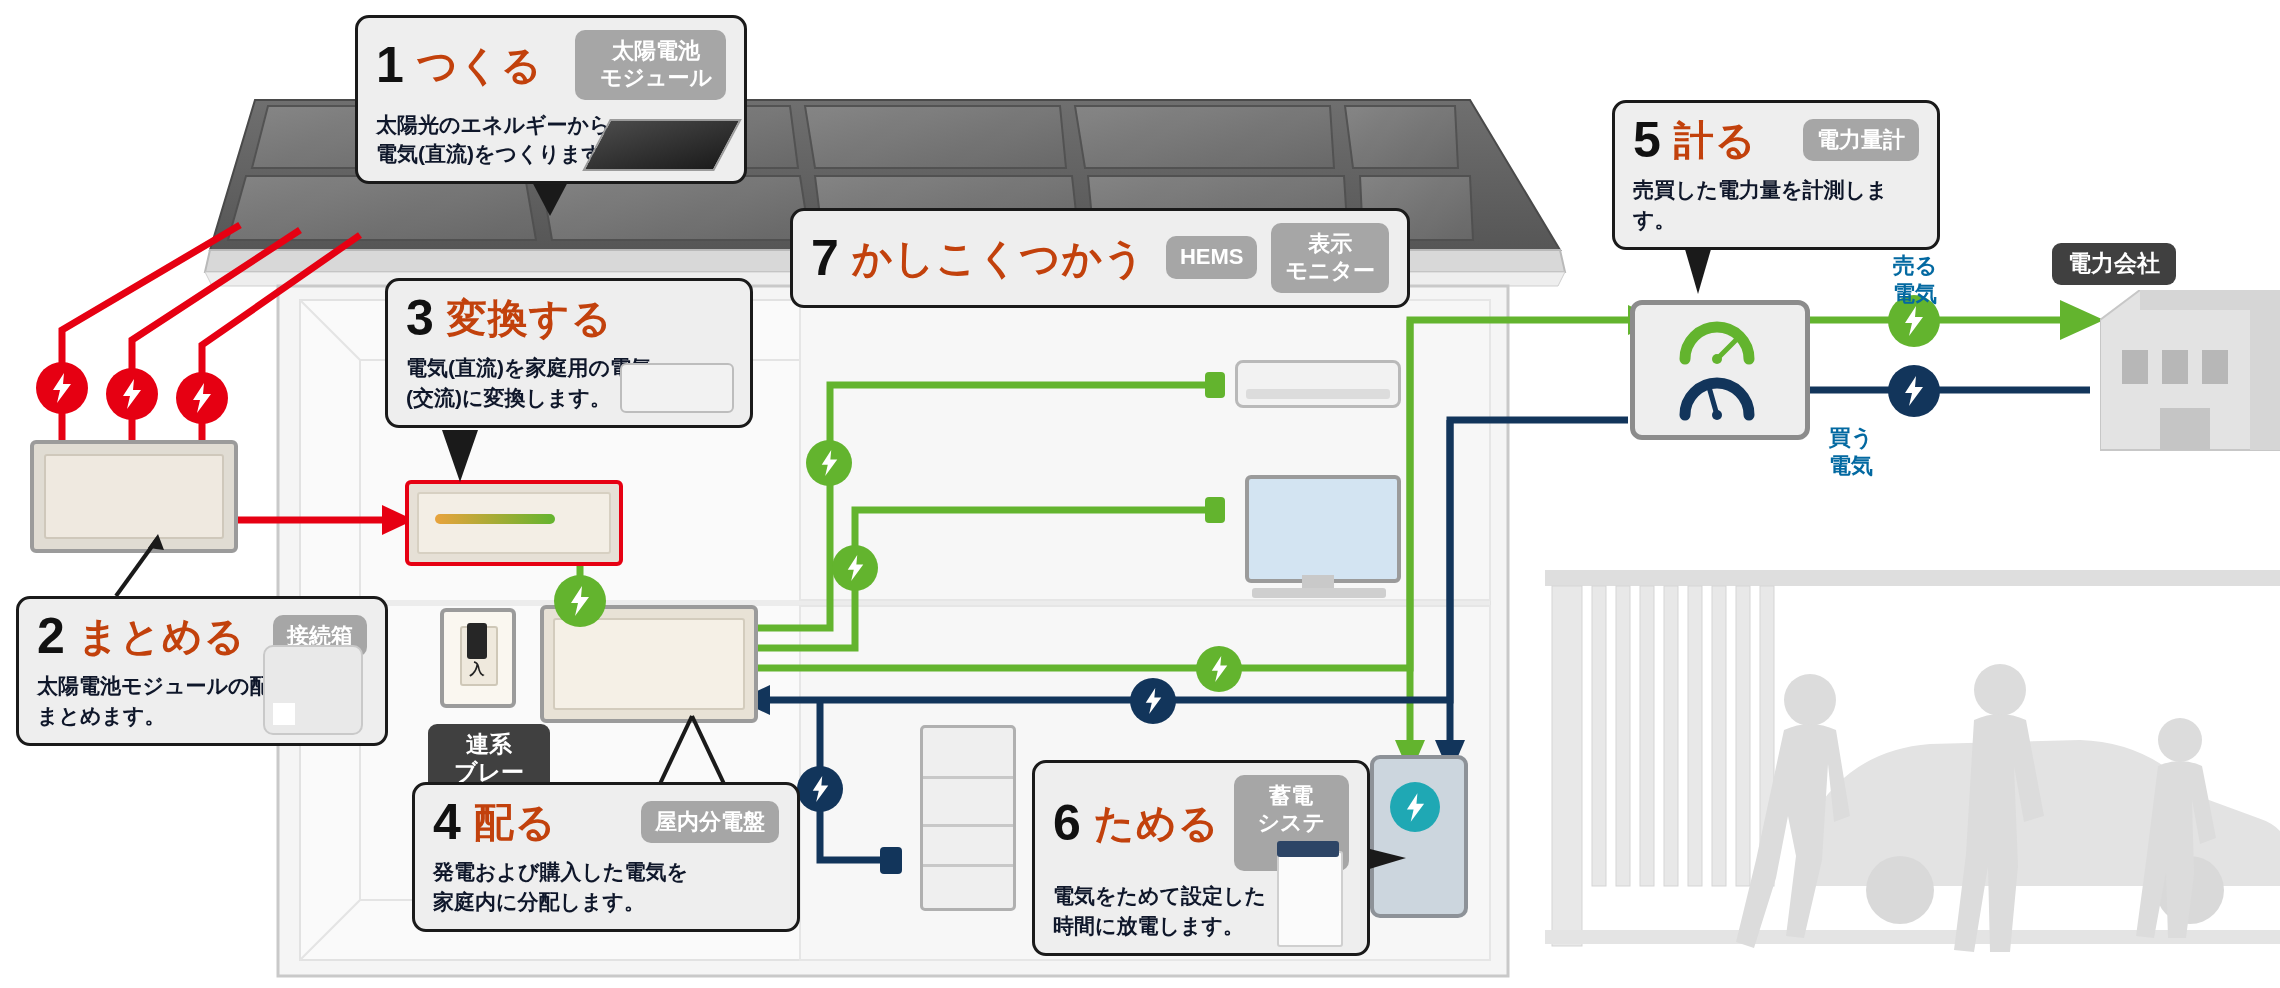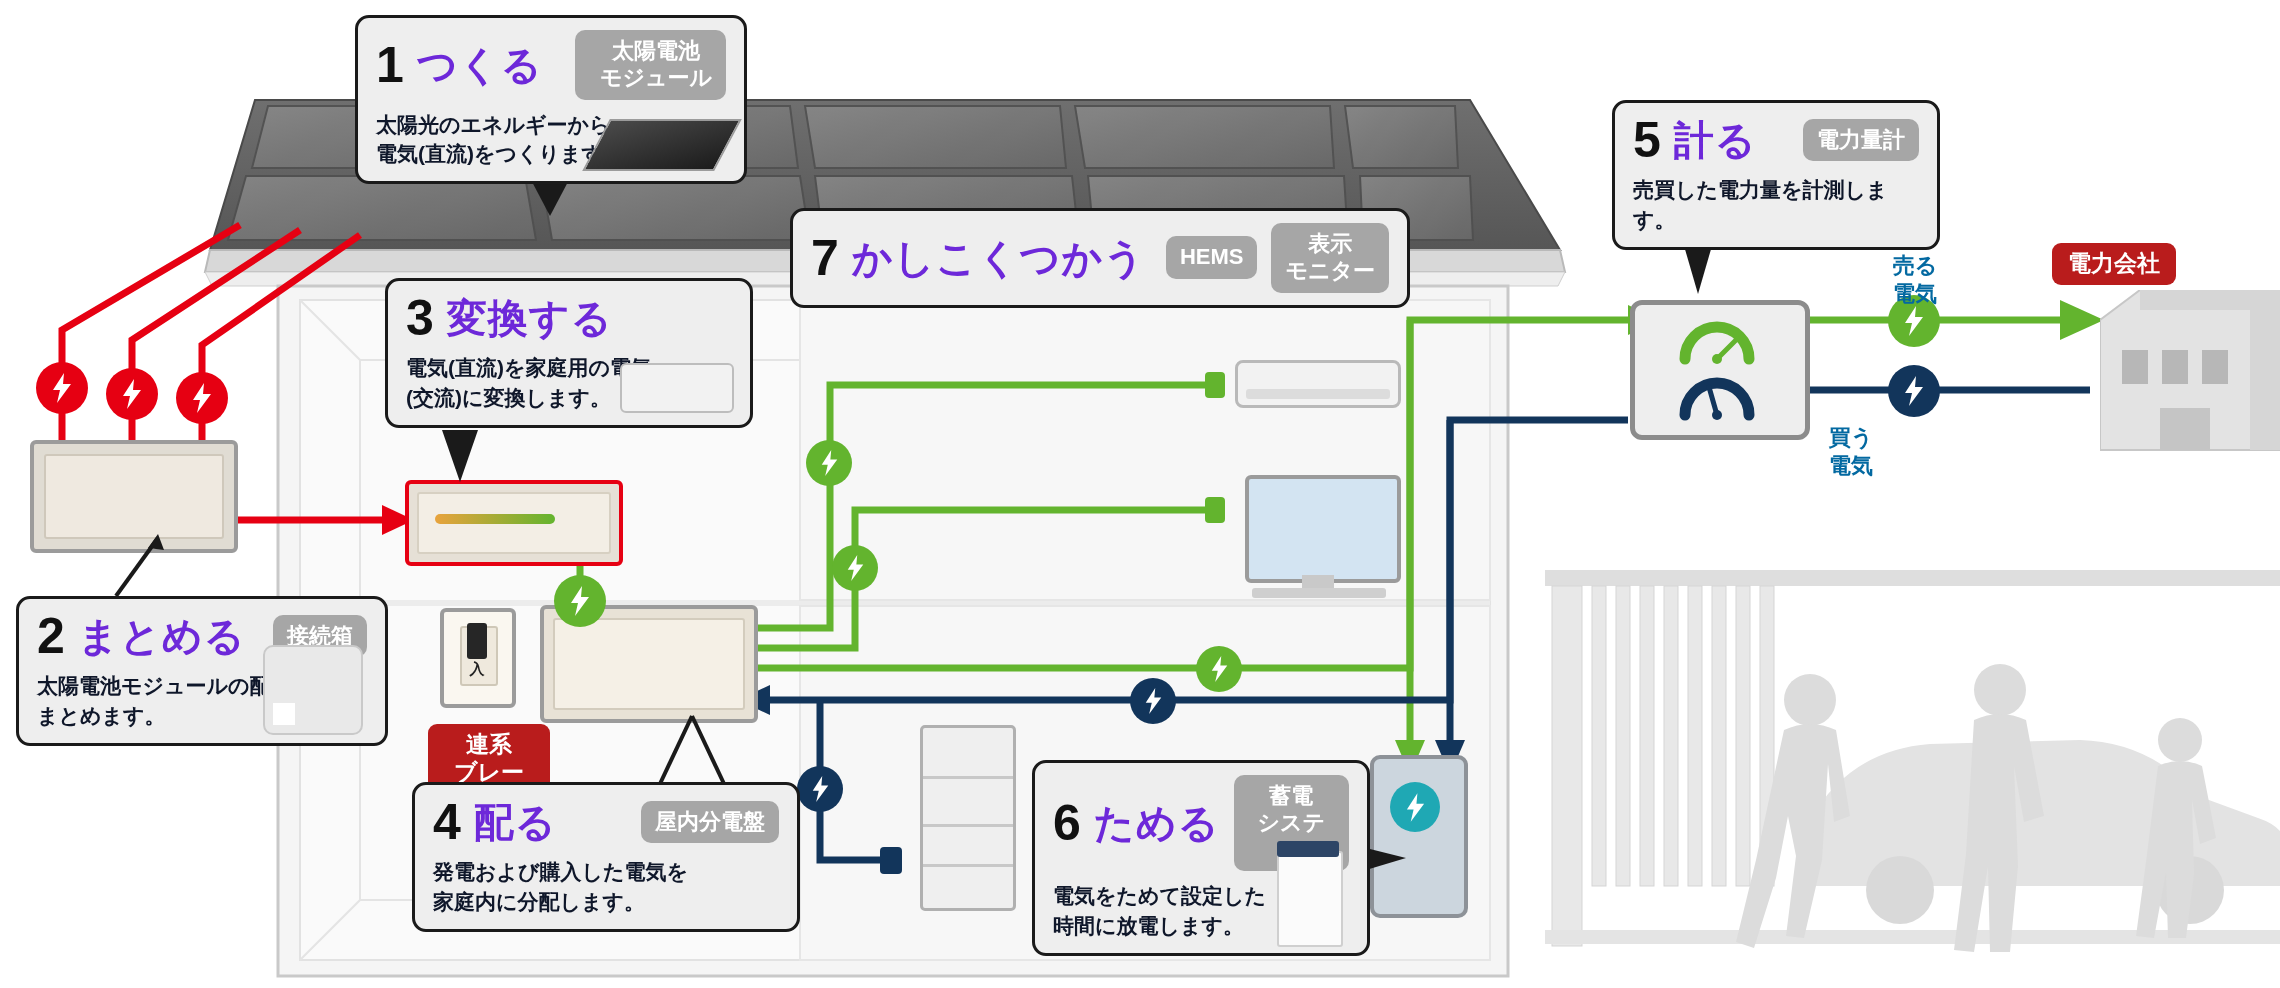--- a/index.html
+++ b/index.html
@@ -4,34 +4,34 @@
 <style>
   html,body{margin:0;padding:0;background:#ffffff;}
   body{font-family:"Liberation Sans","DejaVu Sans",sans-serif;}
   #stage{position:relative;width:2280px;height:988px;background:#ffffff;overflow:hidden;}
 
   
   .callout{position:absolute;background:#eeeeee;border:3px solid #1a1a1a;border-radius:14px;
            box-sizing:border-box;padding:12px 18px;z-index:40;}
   .co-head{display:flex;align-items:center;gap:14px;}
   .co-num{font-size:50px;font-weight:bold;color:#111;line-height:1;letter-spacing:-1px;}
-  .co-title{font-size:40px;font-weight:bold;color:#6d28d9;line-height:1;letter-spacing:1px;white-space:nowrap;}
+  .co-title{font-size:40px;font-weight:bold;color:#c2410c;line-height:1;letter-spacing:1px;white-space:nowrap;}
   .co-body{font-size:21px;font-weight:bold;color:#0f172a;line-height:1.42;margin-top:10px;white-space:pre-line;}
   .badge{background:#a6a6a6;color:#fff;border-radius:10px;font-size:22px;font-weight:bold;
          line-height:1.22;text-align:center;padding:8px 14px;white-space:pre-line;}
   .badge.sm{font-size:20px;padding:7px 12px;}
 
   
   .ptr{position:absolute;width:0;height:0;z-index:39;}
   .bolt{position:absolute;border-radius:50%;display:flex;align-items:center;justify-content:center;z-index:32;}
   .bolt svg{display:block;}
 
   .minilabel{position:absolute;font-size:22px;font-weight:bold;color:#0369a1;line-height:1.25;
              text-align:center;z-index:35;white-space:pre-line;}
-  .tagbox{position:absolute;background:#b91c1c;color:#fff;border-radius:9px;font-size:23px;
+  .tagbox{position:absolute;background:#404040;color:#fff;border-radius:9px;font-size:23px;
           font-weight:bold;padding:7px 16px;z-index:35;white-space:pre-line;text-align:center;line-height:1.2;}
 </style>
 </head>
 <body>
 
 <div id="stage">
 
   <svg width="2280" height="988" style="position:absolute;left:0;top:0;z-index:5;">
     <defs>
       <linearGradient id="roofG" x1="0" y1="0" x2="0" y2="1">

